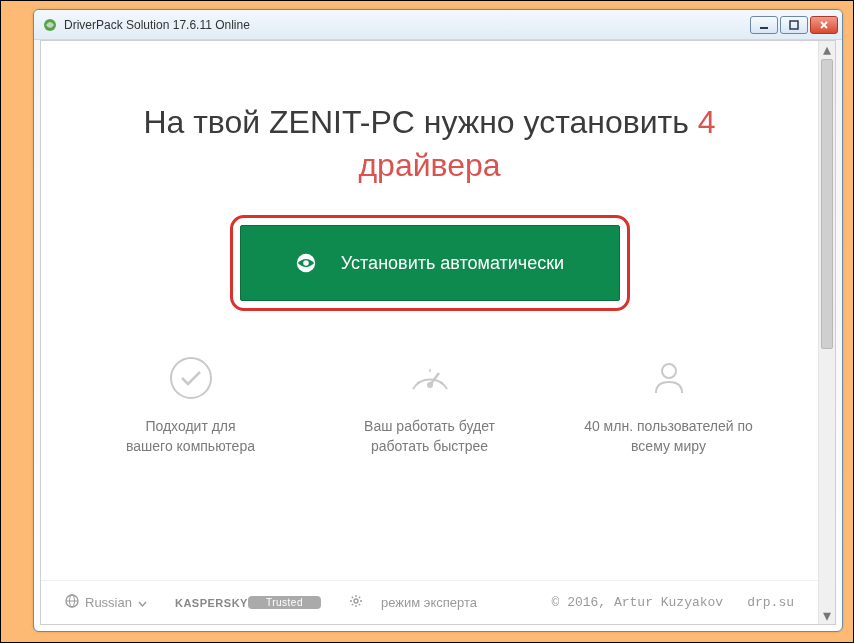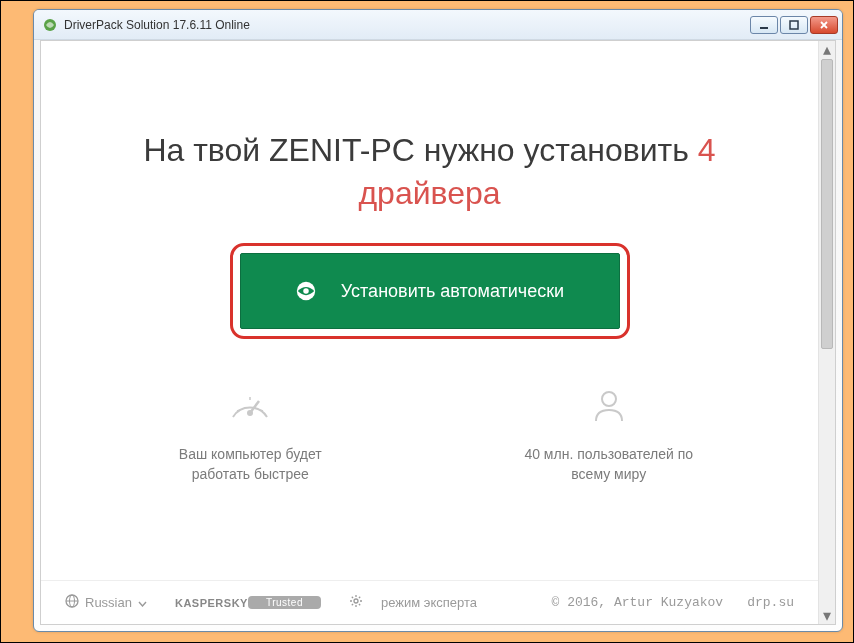--- a/index.html
+++ b/index.html
@@ -78,21 +78,21 @@
 }
 .scrollbar .arrow {
   position: absolute; left: 0; right: 0; height: 17px;
   display: flex; align-items: center; justify-content: center;
   color: #777;
 }
 .scrollbar .arrow.up { top: 0; }
 .scrollbar .arrow.down { bottom: 0; }
 
 .headline {
-  margin-top: 88px;
+  margin-top: 60px;
   text-align: center;
   font-size: 32px;
   font-weight: 300;
   color: #3b3b3b;
   padding: 0 40px;
   line-height: 1.35;
 }
 .headline .accent { color: #d9534f; }
 
 .install-btn-wrap {
@@ -206,30 +206,42 @@
                 </svg>
             </span>
             <span>Установить автоматически</span>
           </button>
         </div>
 
         <div class="features">
           <div class="feature">
             <div class="ficon">
               <svg viewBox="0 0 46 46">
+                  <circle cx="23" cy="23" r="20" fill="none" stroke="#c9c9c9" stroke-width="2"></circle>
+                  <path d="M14 23 L20 29 L32 17" fill="none" stroke="#c9c9c9" stroke-width="2.5"></path>
+                </svg>
+            </div>
+            <div class="ftext">
+              <div>Подходит для</div>
+              <div>вашего компьютера</div>
+            </div>
+          </div>
+          <div class="feature">
+            <div class="ficon">
+              <svg viewBox="0 0 46 46">
                   <path d="M6 34 A20 20 0 0 1 40 34" fill="none" stroke="#c9c9c9" stroke-width="2"></path>
                   <circle cx="23" cy="30" r="3" fill="#c9c9c9"></circle>
                   <line x1="23" y1="30" x2="32" y2="18" stroke="#c9c9c9" stroke-width="2.5"></line>
                   <line x1="10" y1="28" x2="13" y2="27" stroke="#c9c9c9" stroke-width="1.5"></line>
                   <line x1="36" y1="28" x2="33" y2="27" stroke="#c9c9c9" stroke-width="1.5"></line>
                   <line x1="23" y1="14" x2="23" y2="17" stroke="#c9c9c9" stroke-width="1.5"></line>
                 </svg>
             </div>
             <div class="ftext">
-              <div>Ваш компьютер будет</div>
+              <div>Ваш работать будет</div>
               <div>работать быстрее</div>
             </div>
           </div>
           <div class="feature">
             <div class="ficon">
               <svg viewBox="0 0 46 46">
                   <circle cx="23" cy="16" r="7" fill="none" stroke="#c9c9c9" stroke-width="2"></circle>
                   <path d="M10 38 Q10 27 23 27 Q36 27 36 38" fill="none" stroke="#c9c9c9" stroke-width="2"></path>
                 </svg>
             </div>

